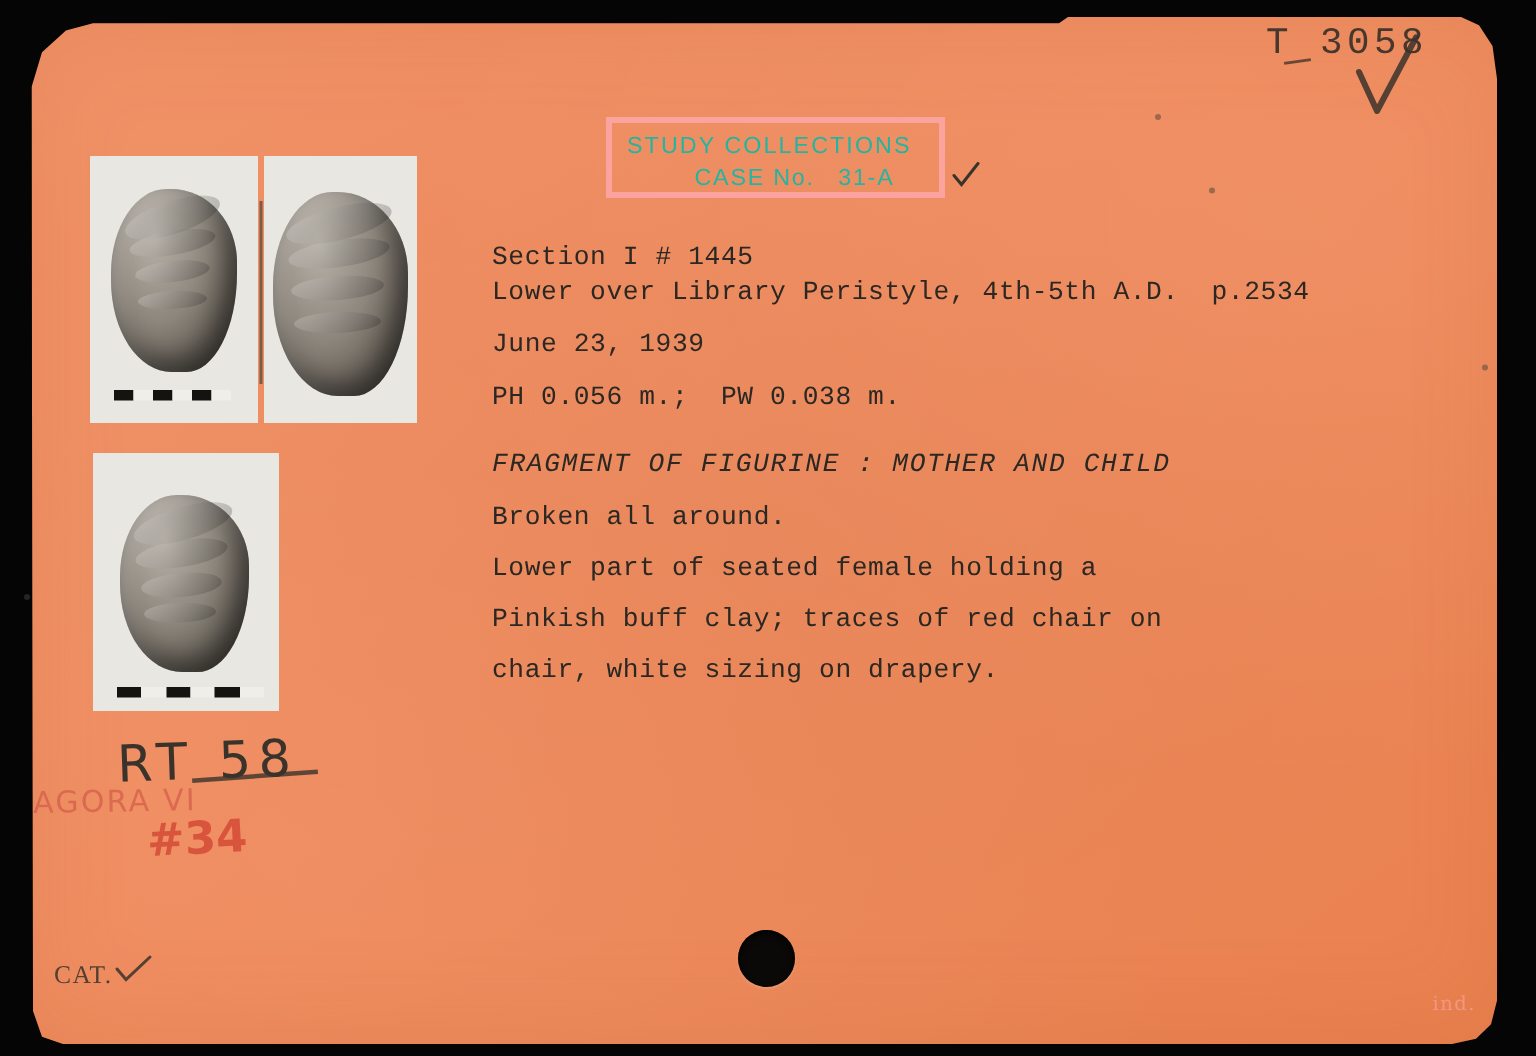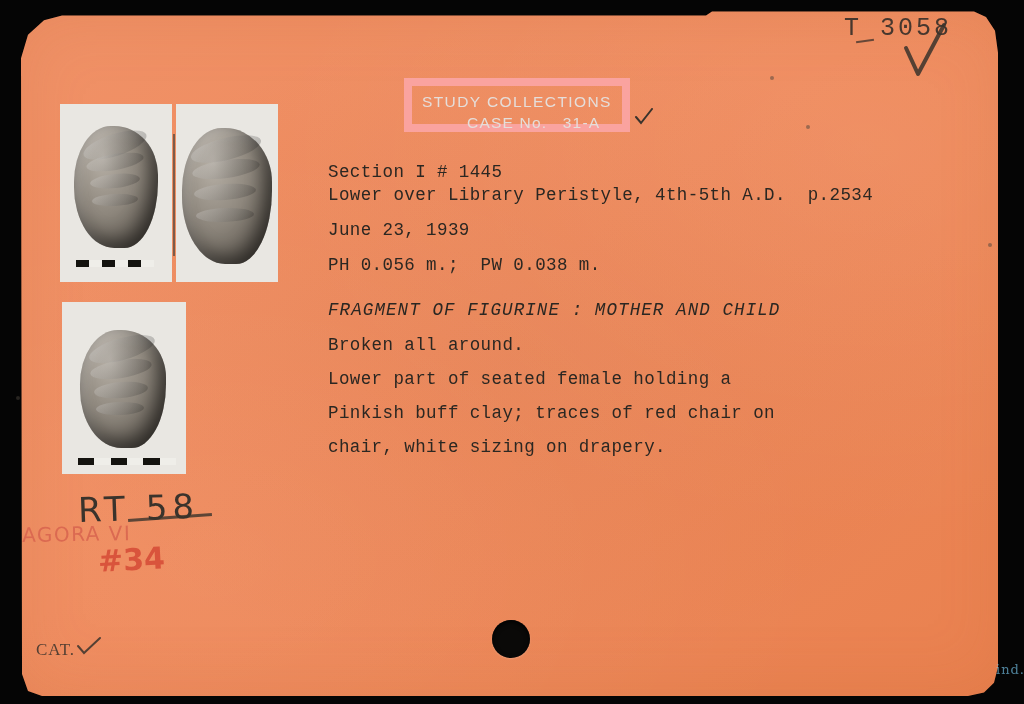--- a/index.html
+++ b/index.html
@@ -98,22 +98,22 @@
     pointer-events: none;
   }
 
   
   .stamp {
     position: absolute;
     left: 404px;
     top: 78px;
     width: 226px;
     height: 54px;
-    border: 8px solid #fca5a5;
-    color: #e5e5e5;
+    border: 4px solid #fca5a5;
+    color: #14b8a6;
     font-family: "Liberation Sans", sans-serif;
     padding: 6px 0 0 10px;
     box-sizing: border-box;
     line-height: 1.35;
     letter-spacing: 1.4px;
     font-size: 15.5px;
     opacity: 0.92;
   }
   .stamp .line2 { letter-spacing: 1.2px; }
   .stamp .case-no {
@@ -237,25 +237,25 @@
     left: 36px;
     top: 640px;
     font-family: Liberation Serif, serif;
     font-size: 17px;
     color: #3a332c;
     letter-spacing: 1px;
     opacity: 0.85;
   }
   .ind-mark {
     position: absolute;
-    left: 996px;
+    left: 955px;
     top: 662px;
     font-family: "DejaVu Serif", serif;
     font-size: 13px;
-    color: #7dd3fc;
+    color: #fca5a5;
     opacity: 0.6;
     letter-spacing: 1px;
   }
 
   
   .hole {
     position: absolute;
     left: 492px;
     top: 620px;
     width: 38px;

